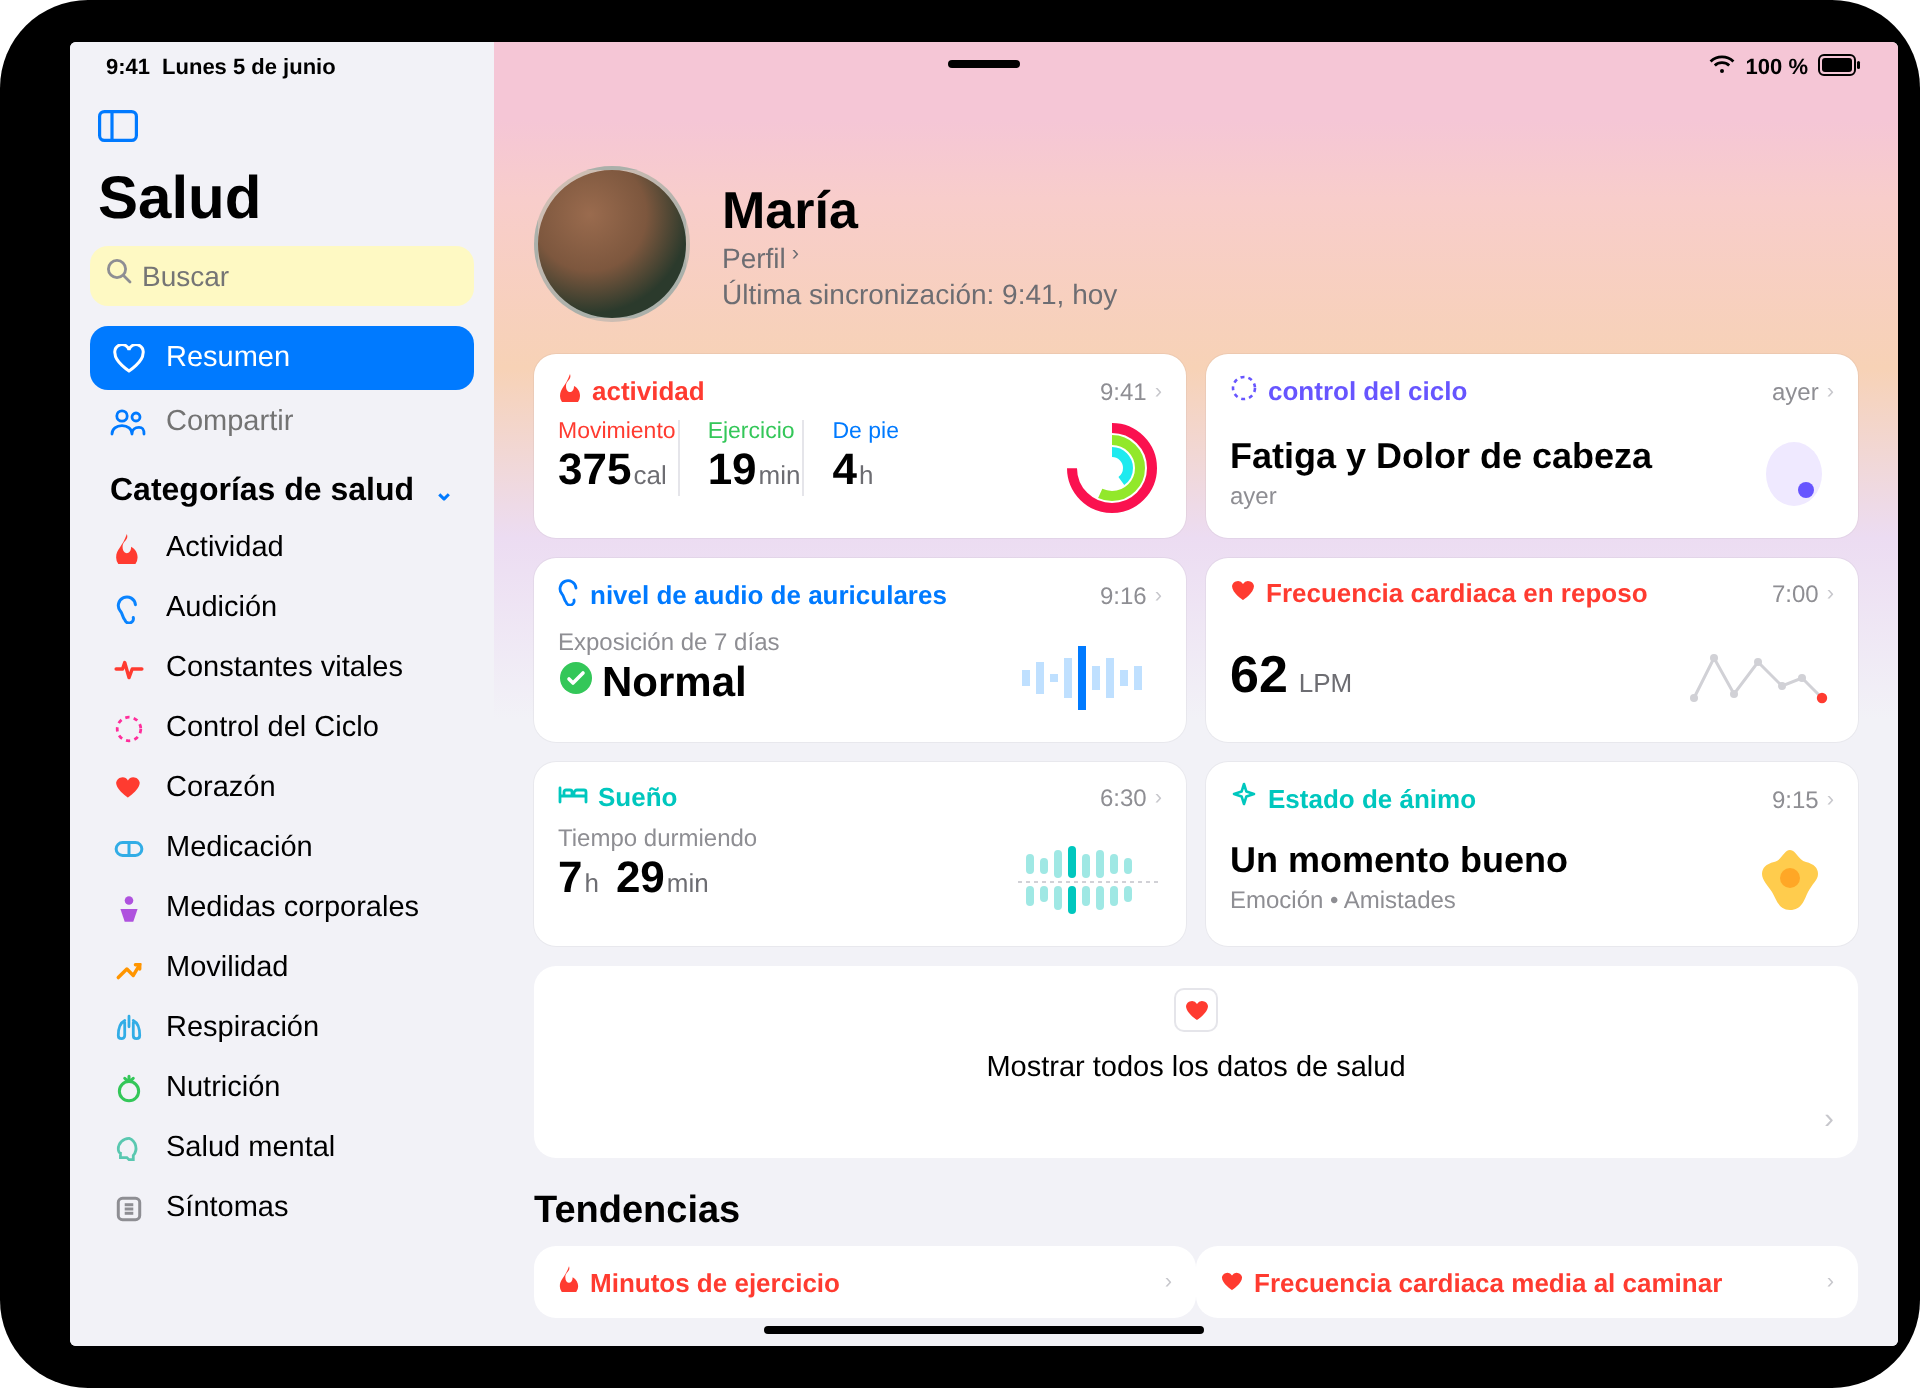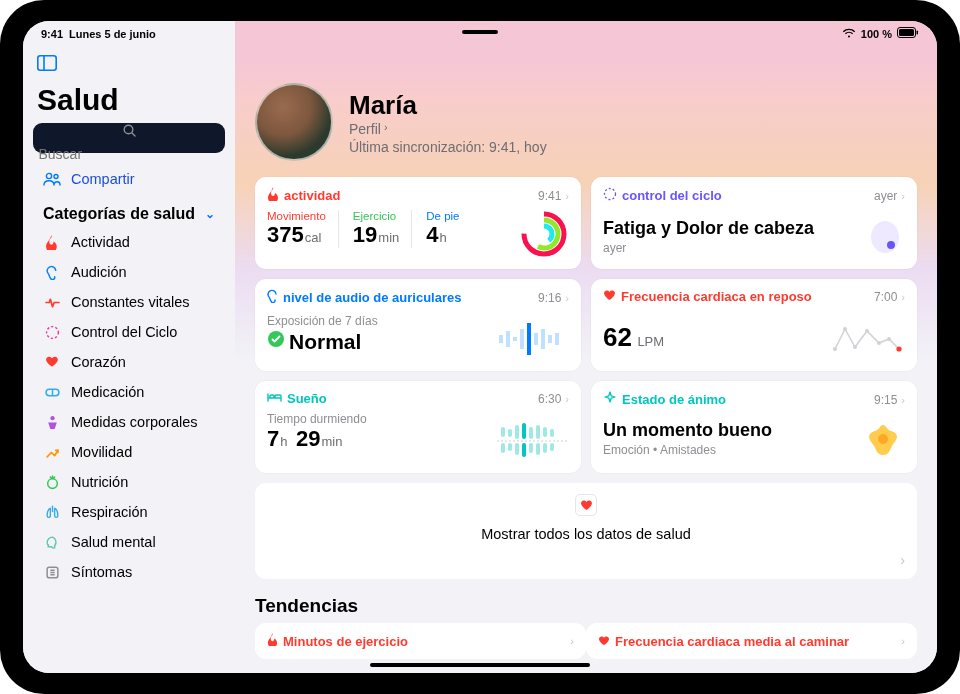--- a/index.html
+++ b/index.html
@@ -3,43 +3,43 @@
 <meta charset="utf-8">
 <style>
 * { margin: 0; padding: 0; box-sizing: border-box; font-family: -apple-system, BlinkMacSystemFont, "Segoe UI", Helvetica, Arial, sans-serif; }
 body { background: #fff; }
 
 .device {
   width: 960px; height: 694px; background: #000; border-radius: 44px;
   padding: 21px 23px; position: relative; margin: 0 auto;
 }
 .screen {
-  width: 100%; height: 100%; background: #f2f2f7; border-radius: 26px;
-  overflow: hidden; display: flex; position: relative;
+  width: 100%; height: 100%; background: #f2f2f7; border-radius: 3px;
+  overflow: hidden; display: flex; position: relative; margin-left: 12px;
 }
 .status-bar {
   position: absolute; top: 0; left: 0; right: 0; height: 22px;
   font-size: 11px; font-weight: 600; color: #000; display: flex;
   justify-content: space-between; align-items: center; padding: 3px 18px 0;
   z-index: 10;
 }
 .status-left { display:flex; gap:6px; align-items:center;}
 .status-right { display:flex; gap:5px; align-items:center; }
 .sb-pill { width:36px; height:4px; background:#000; border-radius:4px; position:absolute; left:50%; top:9px; transform:translateX(-50%); }
 
 
 .sidebar {
   width: 212px; flex-shrink:0; background: #f2f2f7; padding: 28px 10px 0 10px;
   overflow:hidden;
 }
 .sb-icon-btn { width:28px; height:28px; display:flex; align-items:center; justify-content:center; color:#007aff; border-radius:6px;}
 .sb-title { font-size: 30px; font-weight: 700; margin: 6px 4px 6px; }
 .search {
-  background:#0f172a; border-radius:9px; height:30px; display:flex; align-items:center;
-  padding:0 8px; gap:5px; color:#888; margin-bottom:10px;flex-direction:column;
+  background:#fef9c3; border-radius:9px; height:30px; display:flex; align-items:center;
+  padding:0 8px; gap:5px; color:#888; margin-bottom:10px;
 }
 .search input { background:transparent; border:none; outline:none; flex:1; font-size:14px; color:#888;}
 .nav-item {
   display:flex; align-items:center; gap:10px; padding:7px 10px; border-radius:9px;
   font-size:14.5px; color:#000;
 }
 .nav-item.selected { background:#007aff; color:#fff; }
 .nav-item .ic { width:18px; height:18px; display:flex; align-items:center; justify-content:center; }
 .section-head { display:flex; align-items:center; justify-content:space-between; font-size:16px; font-weight:600; padding:10px 10px 4px; }
 .chev { color:#007aff; font-size:12px; }
@@ -63,21 +63,21 @@
 .grid { display:grid; grid-template-columns: 1fr 1fr; gap:10px; }
 .card {
   background:#fff; border-radius:11px; padding:10px 12px 12px;
   box-shadow: 0 0 0 0.5px rgba(0,0,0,.04);
   min-height: 92px; position:relative;
 }
 .card-top { display:flex; align-items:center; gap:5px; font-size:13px; font-weight:600;}
 .card-time { margin-left:auto; font-size:12px; color:#8e8e93; font-weight:400; display:flex; align-items:center; gap:4px;}
 .card-time .chv { color:#c7c7cc; font-size:11px;}
 .metric-row { display:flex; gap:14px; margin-top:6px; align-items:flex-end;}
-.metric { padding-right:12px; border-right:1px solid #e5e5ea; }
+.metric { padding-right:1px; border-right:1px solid #e5e5ea; }
 .metric:last-child { border-right:none; }
 .m-lbl { font-size:11.5px; font-weight:500; }
 .m-val { font-size:22px; font-weight:600; color:#000; }
 .m-unit { font-size:13px; font-weight:500; color:#6d6d72; margin-left:1px;}
 .rings { position:absolute; right:14px; bottom:12px; width:46px; height:46px; }
 
 .big-txt { font-size:21px; font-weight:600; margin-top:2px;}
 .sub-txt { font-size:12px; color:#8e8e93; margin-top:2px;}
 .mini-chart { position:absolute; right:14px; bottom:12px; width:70px; height:40px;}
 
@@ -139,29 +139,37 @@
         <span>
           <svg width="13" height="13" viewBox="0 0 13 13">
               <circle cx="5.5" cy="5.5" r="4.3" fill="none" stroke="#8e8e93" stroke-width="1.4"></circle>
               <line x1="9" y1="9" x2="12" y2="12" stroke="#8e8e93" stroke-width="1.4" stroke-linecap="round"></line>
             </svg>
         </span>
         <input placeholder="Buscar" style="">
 
       </div>
 
+      <div class="nav-item selected">
+        <span class="ic">
+          <svg width="17" height="15" viewBox="0 0 17 15">
+              <path d="M8.5 13.5S1.5 9 1.5 4.8A3.3 3.3 0 018.5 3a3.3 3.3 0 017 1.8C15.5 9 8.5 13.5 8.5 13.5z" fill="none" stroke="#fff" stroke-width="1.5"></path>
+            </svg>
+        </span>
+        <span>Resumen</span>
+      </div>
       <div class="nav-item" style="color:#007aff;">
         <span class="ic">
           <svg width="18" height="14" viewBox="0 0 18 14">
               <circle cx="6" cy="4" r="2.6" fill="none" stroke="#007aff" stroke-width="1.4"></circle>
               <circle cx="13" cy="4.5" r="2" fill="none" stroke="#007aff" stroke-width="1.4"></circle>
               <path d="M1 13c0-2.6 2.2-4.2 5-4.2s5 1.6 5 4.2M11 13c0-2.1 1.5-3.3 3.5-3.3s2.5 1 2.5 3.3" fill="none" stroke="#007aff" stroke-width="1.4" stroke-linecap="round"></path>
             </svg>
         </span>
-        <span style="color:#1d4ed8;text-align:right;">Compartir</span>
+        <span style="color:#737373;text-align:right;">Compartir</span>
       </div>
 
       <div class="section-head">
         <span>Categorías de salud</span>
         <span class="chev">⌄</span>
       </div>
 
       <div id="cat-list">
           <div class="cat-item">
             <span class="cat-ic">
@@ -225,34 +233,34 @@
             <span class="cat-ic">
               <svg width="15" height="15" viewBox="0 0 14 14" fill="none" stroke="#ff9500">
                 <path d="M2 11l4-4 3 3 3-5" fill="none" stroke-width="1.6" stroke-linecap="round" stroke-linejoin="round"></path>
                 <path d="M10 5h2v2" fill="none" stroke-width="1.6" stroke-linecap="round"></path>
               </svg>
             </span>
             <span>Movilidad</span>
           </div>
           <div class="cat-item">
             <span class="cat-ic">
+              <svg width="15" height="15" viewBox="0 0 14 14" fill="none" stroke="#32ade6">
+                <path d="M5 3C3 4 2 7 2 10c0 2 3 2 3 0V4M9 3c2 1 3 4 3 7 0 2-3 2-3 0V4M7 1v5" fill="none" stroke-width="1.3" stroke-linecap="round"></path>
+              </svg>
+            </span>
+            <span>Respiración</span>
+          </div>
+          <div class="cat-item">
+            <span class="cat-ic">
               <svg width="15" height="15" viewBox="0 0 14 14" fill="none" stroke="#34c759">
                 <circle cx="7" cy="8" r="4.5" fill="none" stroke-width="1.4"></circle>
                 <path d="M7 3V1M5 2l1 1M9 2l-1 1" stroke-width="1.4" stroke-linecap="round"></path>
               </svg>
             </span>
             <span>Nutrición</span>
-          </div>
-          <div class="cat-item">
-            <span class="cat-ic">
-              <svg width="15" height="15" viewBox="0 0 14 14" fill="none" stroke="#32ade6">
-                <path d="M5 3C3 4 2 7 2 10c0 2 3 2 3 0V4M9 3c2 1 3 4 3 7 0 2-3 2-3 0V4M7 1v5" fill="none" stroke-width="1.3" stroke-linecap="round"></path>
-              </svg>
-            </span>
-            <span>Respiración</span>
           </div>
           <div class="cat-item">
             <span class="cat-ic">
               <svg width="15" height="15" viewBox="0 0 14 14" fill="none" stroke="#5ac8b0">
                 <path d="M7 2a5 5 0 00-5 5c0 1 .5 2 1 2v2h3l1 1h2v-2a5 5 0 00-2-8z" fill="none" stroke-width="1.3"></path>
               </svg>
             </span>
             <span>Salud mental</span>
           </div>
           <div class="cat-item">

